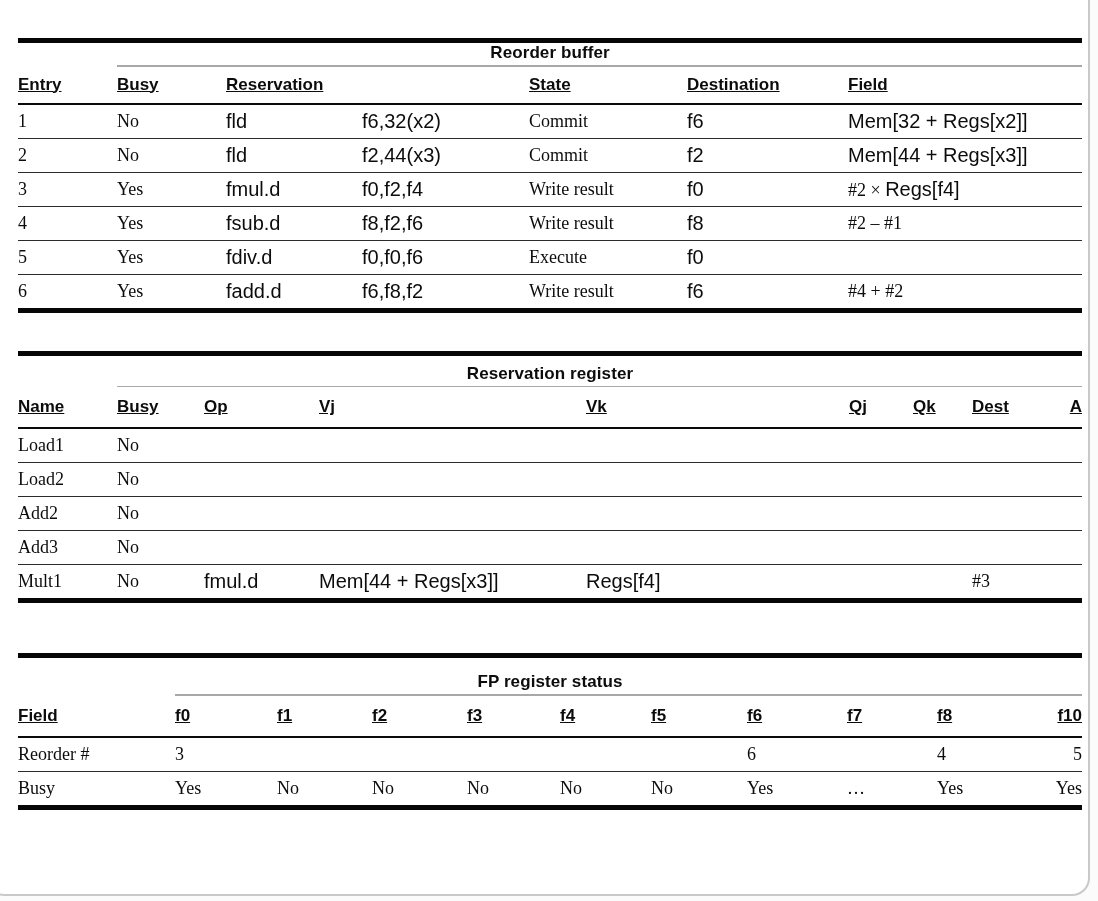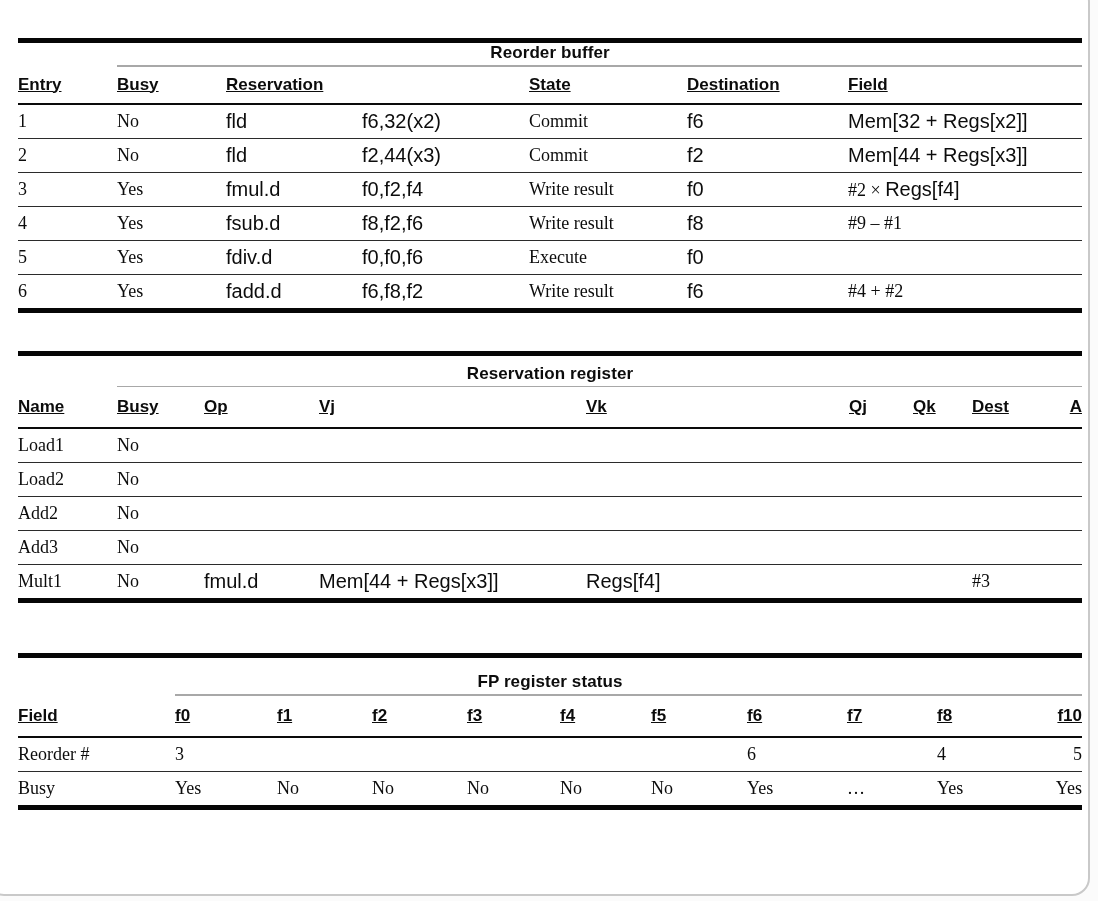--- a/index.html
+++ b/index.html
@@ -110,21 +110,21 @@
             <td><span class="f-m">f0</span></td>
             <td><span class="f-s">#2 × </span><span class="f-m">Regs[f4]</span></td>
           </tr>
           <tr>
             <td><span class="f-s">4</span></td>
             <td><span class="f-s">Yes</span></td>
             <td><span class="f-m">fsub.d</span></td>
             <td><span class="f-m">f8,f2,f6</span></td>
             <td><span class="f-s">Write result</span></td>
             <td><span class="f-m">f8</span></td>
-            <td><span class="f-s">#9 – #1</span></td>
+            <td><span class="f-s">#2 – #1</span></td>
           </tr>
           <tr>
             <td><span class="f-s">5</span></td>
             <td><span class="f-s">Yes</span></td>
             <td><span class="f-m">fdiv.d</span></td>
             <td><span class="f-m">f0,f0,f6</span></td>
             <td><span class="f-s">Execute</span></td>
             <td><span class="f-m">f0</span></td>
             <td></td>
           </tr>

